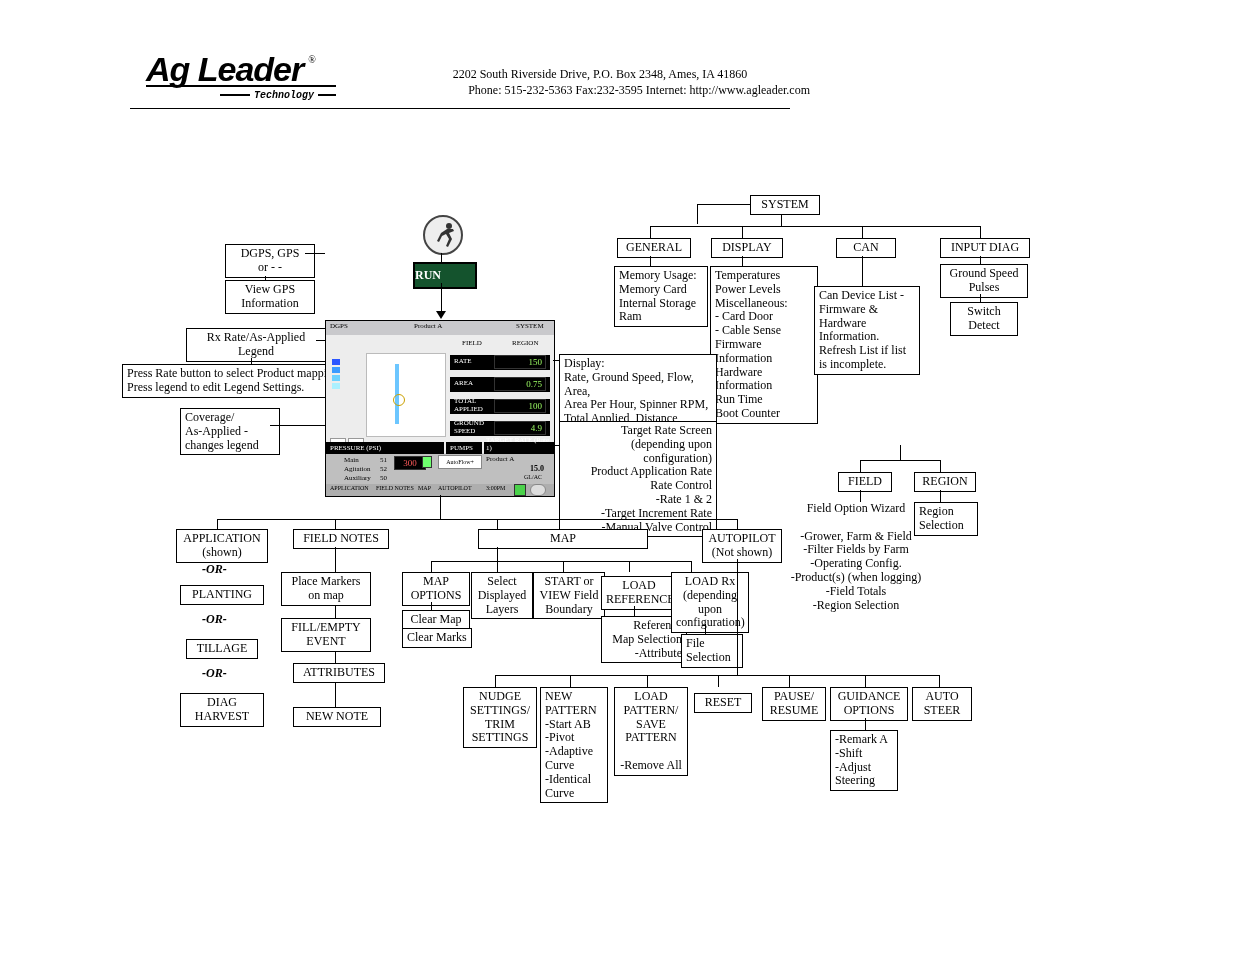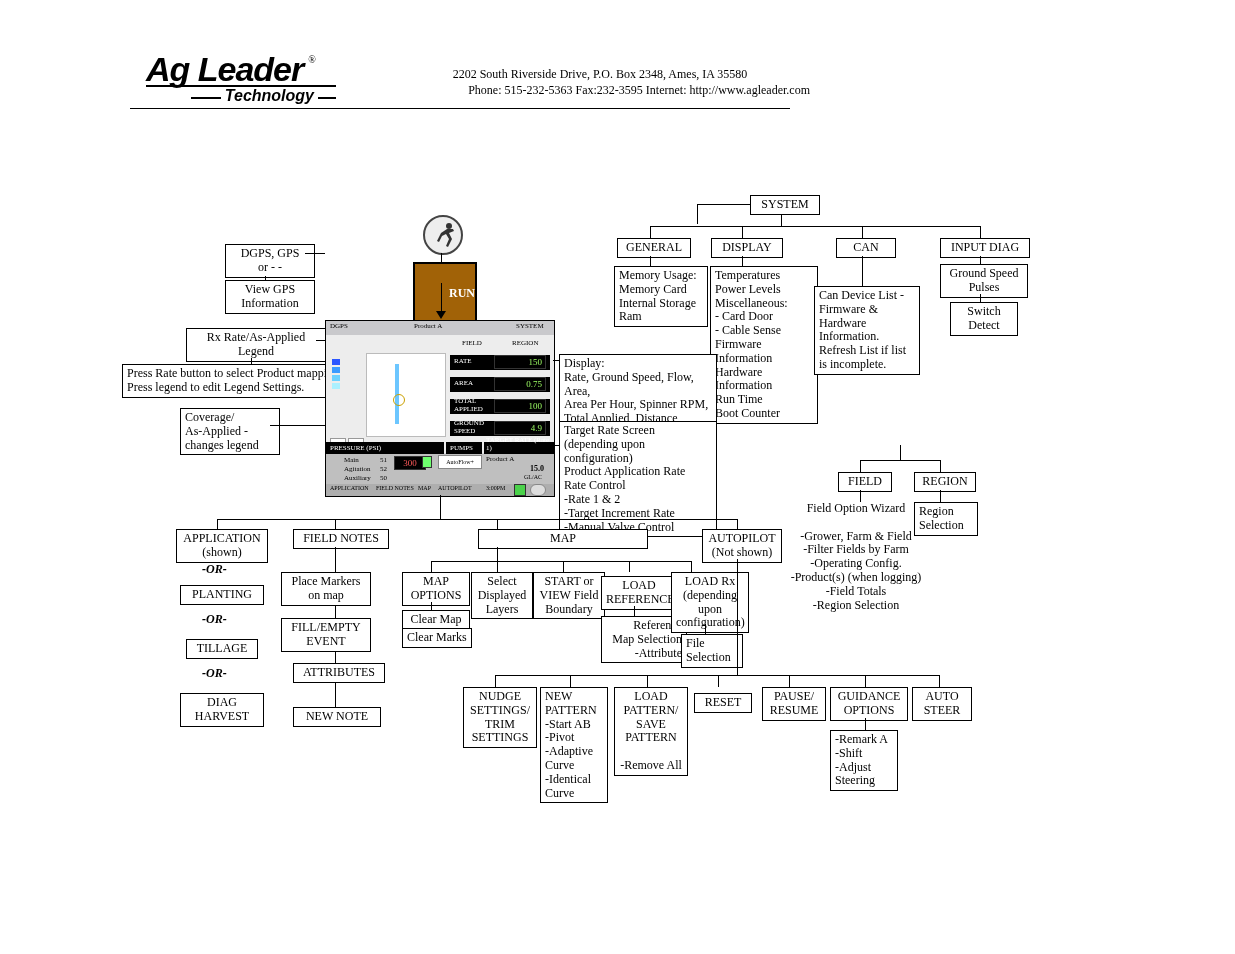--- a/index.html
+++ b/index.html
@@ -2,47 +2,47 @@
 <html><head>
 <meta charset="utf-8">
 <style>
   html,body{margin:0;padding:0;background:#fff;font-family:"Times New Roman",serif;font-size:12px;color:#000}
   .page{position:relative;width:1235px;height:954px}
   .box{position:absolute;border:1px solid #000;background:#fff;text-align:center;padding:2px 4px;line-height:1.15}
   .txt{position:absolute;background:transparent;line-height:1.15}
   .hdr{position:absolute}
   .hline{position:absolute;height:0;border-top:1px solid #000}
   .vline{position:absolute;width:0;border-left:1px solid #000}
-  .runbtn{position:absolute;background:#a16207;color:#fff;font-weight:bold;border:2px solid #000;text-align:right;padding:22px 0}
+  .runbtn{position:absolute;background:#14532d;color:#fff;font-weight:bold;border:2px solid #000;text-align:left;padding:4px 0}
   .icon-circle{position:absolute;width:36px;height:36px;border:2px solid #444;border-radius:50%;background:#eee}
   .screenshot{position:absolute;border:1px solid #000;background:#d7d8dc}
   .ss-top{background:#c9c9cc;height:14px}
   .ss-area{background:#ededed;position:relative}
   .ss-btn{position:absolute;background:#000;color:#9eff65;font-size:9px;border:1px solid #333;text-align:right;padding:1px 3px}
   .ss-lbl{position:absolute;color:#fff;font-size:7px}
   .ss-strip{position:absolute;background:#000;height:12px}
   .ss-bot{position:absolute;background:#bfbfbf;height:42px;left:0;right:0;bottom:0}
   .reg{font-size:10px;position:absolute}
   .or{font-weight:bold;font-style:italic}
   .arrowdown{position:absolute;width:0;height:0;border-left:5px solid transparent;border-right:5px solid transparent;border-top:8px solid #000}
   .logo-main{font-family:"Arial Black",sans-serif;font-weight:900;font-style:italic;font-size:34px;letter-spacing:-1px}
-  .logo-sub{font-family:Liberation Sans, sans-serif;font-weight:bold;font-style:italic;font-size:16px}
+  .logo-sub{font-family:Liberation Mono, monospace;font-weight:bold;font-style:italic;font-size:10px}
 </style>
 </head>
 <body>
 
 <div class="page">
 
   <div class="hdr" style="left:146px;top:50px">
     <span class="logo-main">Ag Leader</span>
     <span class="reg" style="position:relative;top:-18px;left:2px">®</span>
     <div style="border-top:2px solid #000;width:190px;margin-top:-4px"></div>
     <div style="text-align:right;width:190px;padding-right:4px"><span style="border-bottom:2px solid #000;display:inline-block;width:30px;margin-right:4px;vertical-align:middle"></span><span class="logo-sub">Technology</span><span style="border-bottom:2px solid #000;display:inline-block;width:18px;margin-left:4px;vertical-align:middle"></span></div>
   </div>
-  <div class="txt" style="left:415px;top:68px;width:370px;text-align:center">2202 South Riverside Drive, P.O. Box 2348, Ames, IA  35580</div>
+  <div class="txt" style="left:415px;top:68px;width:370px;text-align:center">2202 South Riverside Drive, P.O. Box 2348, Ames, IA  41860</div>
   <div class="txt" style="left:390px;top:84px;width:420px;text-align:right">Phone: 515-232-5363  Fax:232-3595  Internet:  http://www.agleader.com</div>
   <div class="hline" style="left:130px;top:108px;width:660px;border-top-width:1px"></div>
 
   <div class="icon-circle" style="left:423px;top:215px">
     <svg viewBox="0 0 36 36" width="36" height="36">
         <circle cx="24" cy="9" r="3" fill="#333"></circle>
         <path d="M22 12l-6 4-4 8 2 1 3-6 4-2 3 5-3 7 2 1 4-8-3-6 5-2-1-2z" fill="#333"></path>
       </svg>
   </div>
   <div class="vline" style="left:441px;top:253px;height:9px"></div>
@@ -190,21 +190,21 @@
       </div>
     </div>
   </div>
 
   <div class="hline" style="left:553px;top:360px;width:6px"></div>
   <div class="box" style="left:559px;top:354px;width:148px;text-align:left;white-space:pre-line">Display:
 Rate, Ground Speed, Flow, Area,
 Area Per Hour, Spinner RPM,
 Total Applied, Distance</div>
   <div class="hline" style="left:553px;top:445px;width:6px"></div>
-  <div class="box" style="left:559px;top:421px;width:148px;text-align:left;white-space:pre-line">Target Rate Screen
+  <div class="box" style="left:559px;top:421px;width:148px;text-align:right;white-space:pre-line">Target Rate Screen
 (depending upon configuration)
 Product Application Rate
 Rate Control
 -Rate 1 &amp; 2
 -Target Increment Rate
 -Manual Valve Control</div>
 
   <div class="hline" style="left:860px;top:460px;width:80px"></div>
   <div class="vline" style="left:900px;top:445px;height:15px"></div>
   <div class="vline" style="left:860px;top:460px;height:12px"></div>

